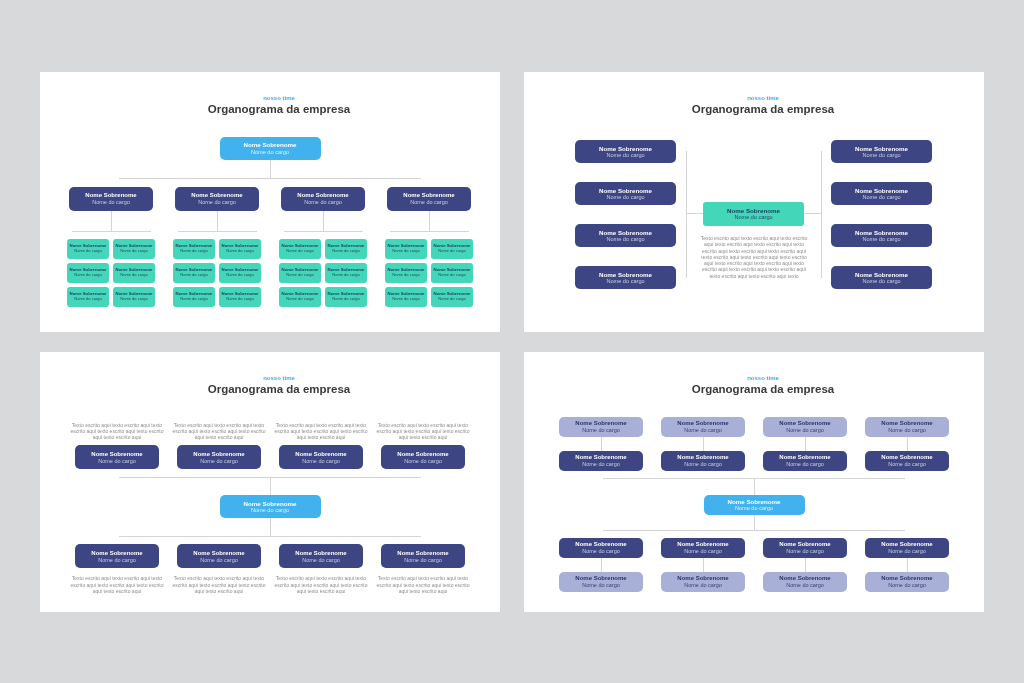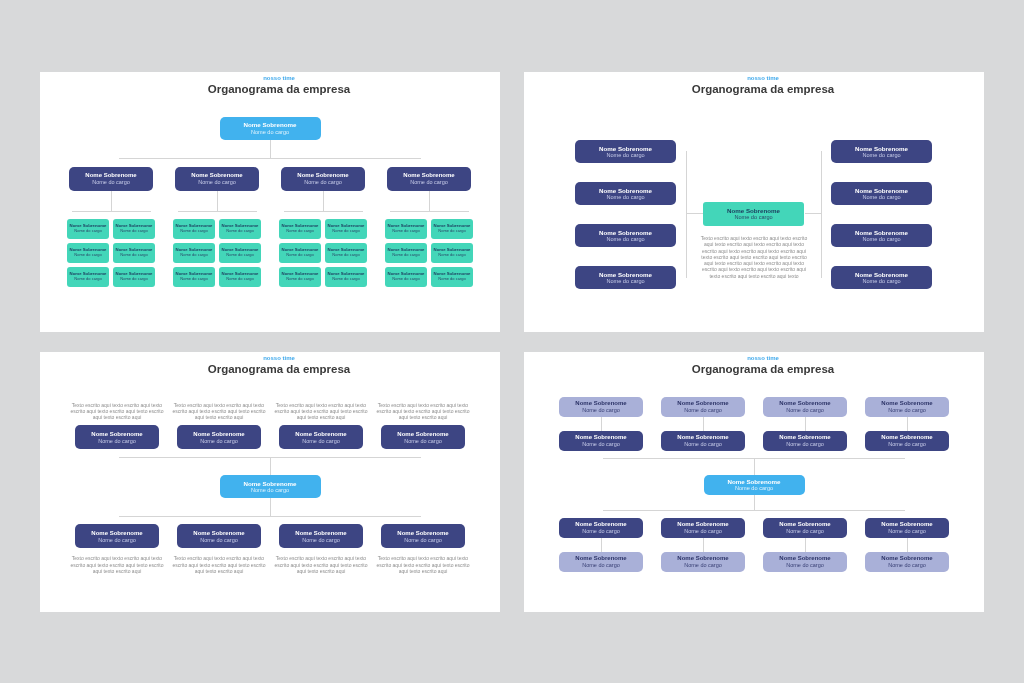--- a/index.html
+++ b/index.html
@@ -9,21 +9,21 @@
     font-family:"Liberation Sans", sans-serif; overflow:hidden;
   }
   .slide {
     position:absolute; width:460px; height:260px; background:#ffffff;
   }
   #slide1 { left:40px;  top:72px;  }
   #slide2 { left:524px; top:72px;  }
   #slide3 { left:40px;  top:352px; }
   #slide4 { left:524px; top:352px; }
 
-  .slide-header { text-align:center; padding-top:3px;margin-left:18px; }
+  .slide-header { text-align:center; padding-top:23px;margin-left:18px; }
   .kicker { display:block; font-size:6px; font-weight:bold; color:#3fa9ec; line-height:1.15; }
   .title  { display:block; font-size:11.5px; font-weight:bold; color:#3a3a3a; line-height:1.2; margin-top:1px; }
 
   .center-flow { display:flex; flex-direction:column; align-items:center; }
 
   
   .box {
     display:flex; flex-direction:column; align-items:center; justify-content:center;
     text-align:center; border-radius:5px; overflow:hidden; flex-shrink:0;
   }

